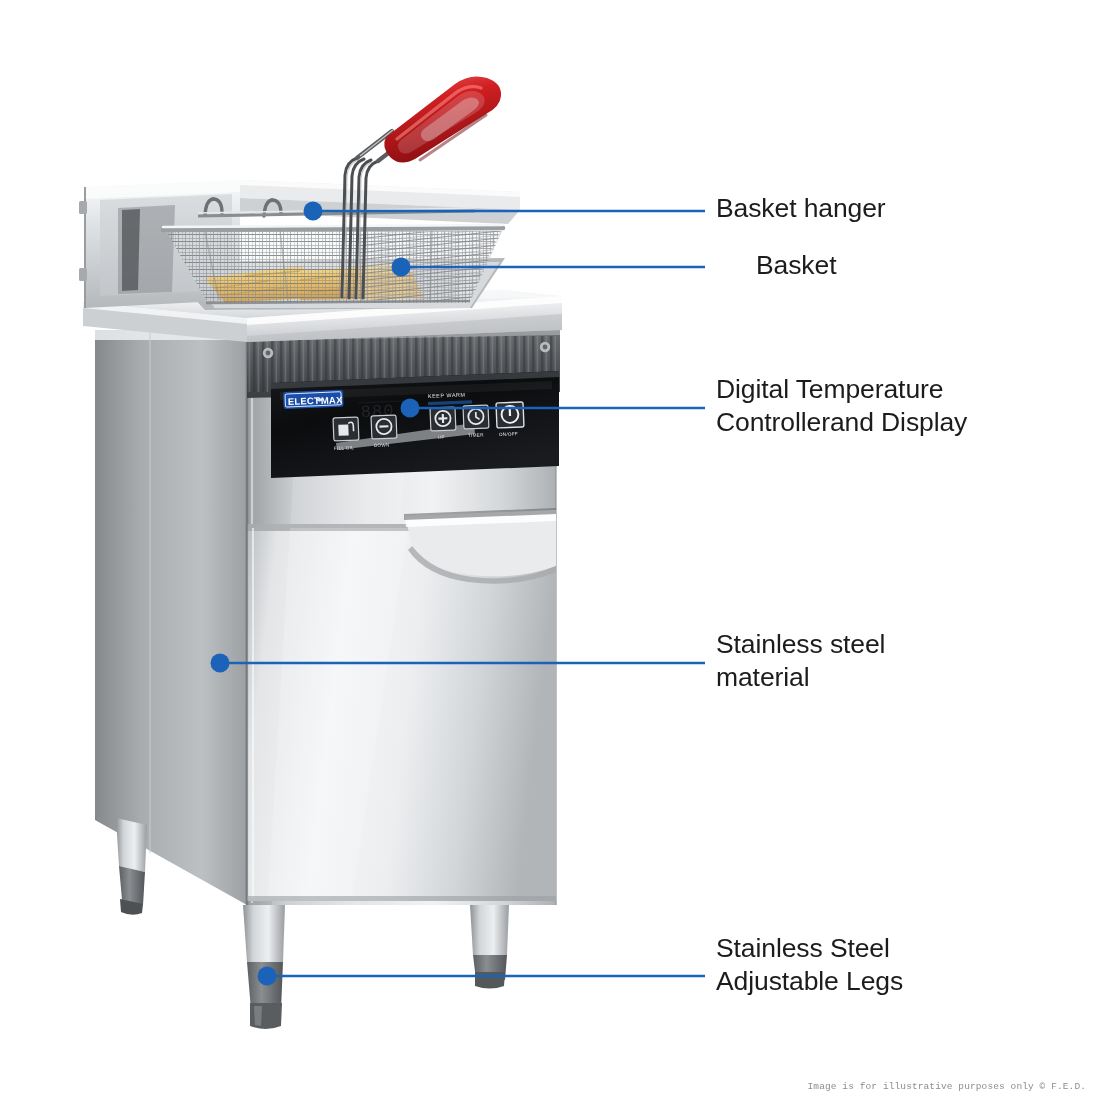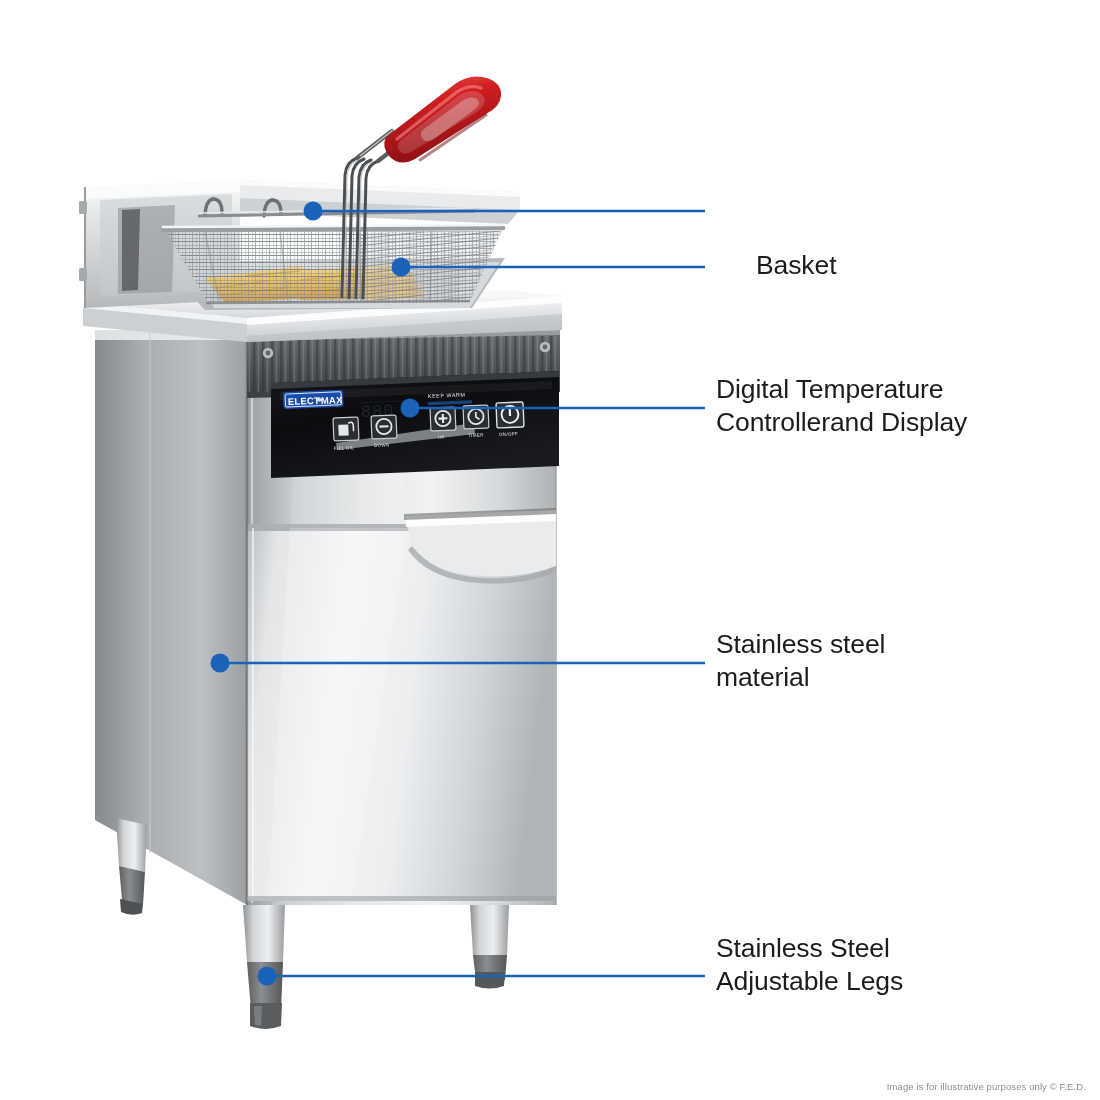--- a/index.html
+++ b/index.html
@@ -29,21 +29,21 @@
     color: #1c1c1e;
     letter-spacing: -0.1px;
     white-space: pre-line;
     font-weight: 400;
   }
 
   #footer-note {
     position: absolute;
     right: 14px;
     bottom: 8px;
-    font-family: Liberation Sans, sans-serif;
+    font-family: Liberation Mono, monospace;
     font-size: 9.5px;
     color: #8d8d8d;
     letter-spacing: 0.1px;
     white-space: nowrap;
   }
 </style>
 </head>
 <body>
 
 <div id="stage">
@@ -409,20 +409,21 @@
         <circle cx="401" cy="267" r="9.5" fill="#1a63b8"></circle>
         <line x1="410" y1="408" x2="705" y2="408" stroke="#1a63b8" stroke-width="2.6"></line>
         <circle cx="410" cy="408" r="9.5" fill="#1a63b8"></circle>
         <line x1="220" y1="663" x2="705" y2="663" stroke="#1a63b8" stroke-width="2.6"></line>
         <circle cx="220" cy="663" r="9.5" fill="#1a63b8"></circle>
         <line x1="267" y1="976" x2="705" y2="976" stroke="#1a63b8" stroke-width="2.6"></line>
         <circle cx="267" cy="976" r="9.5" fill="#1a63b8"></circle>
       </g>
   </svg>
 
+  <div class="callout-text" style="left:716px; top:192px;">Basket hanger</div>
 
   <div class="callout-text" style="left:756px; top:249px;">Basket</div>
 
   <div class="callout-text" style="left:716px; top:373px;">Digital Temperature
 Controllerand Display</div>
 
   <div class="callout-text" style="left:716px; top:628px;">Stainless steel
 material</div>
 
   <div class="callout-text" style="left:716px; top:932px;">Stainless Steel

